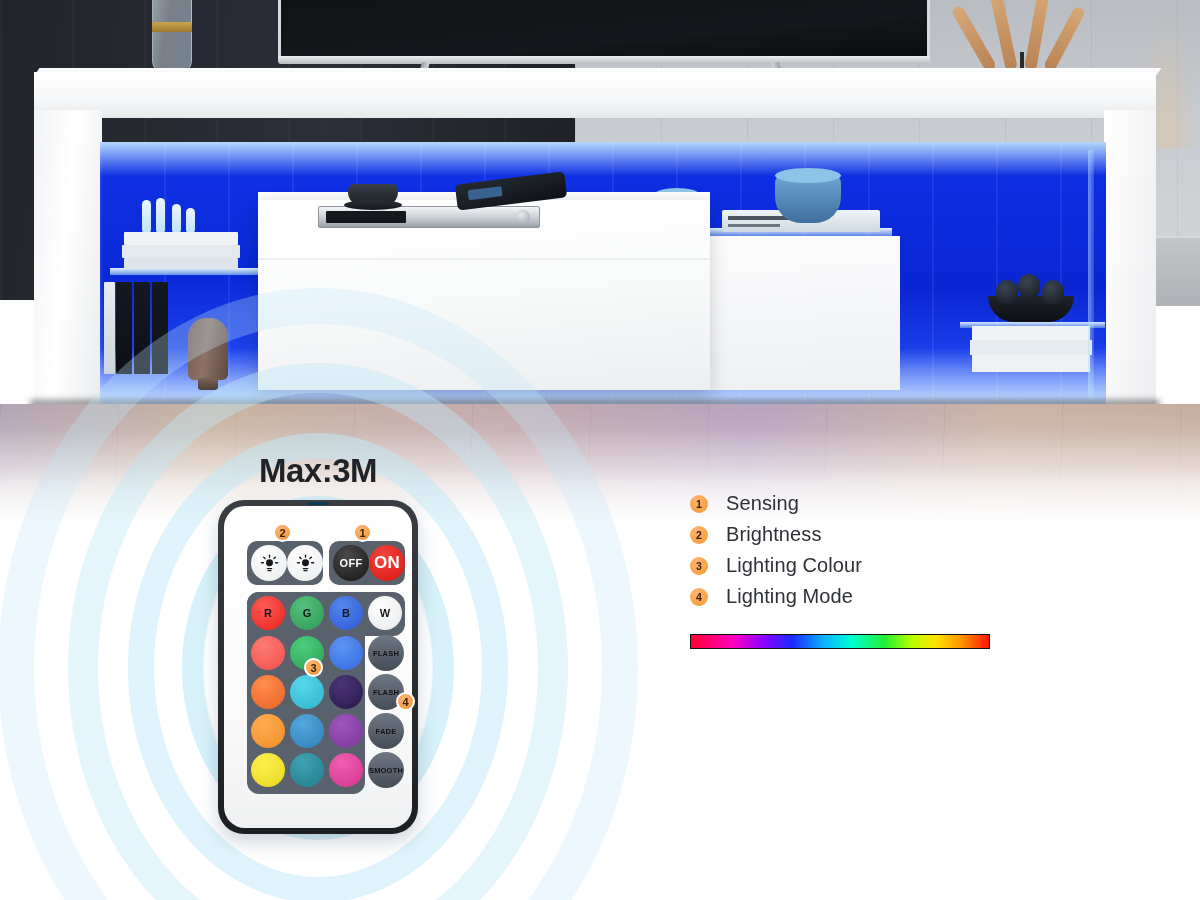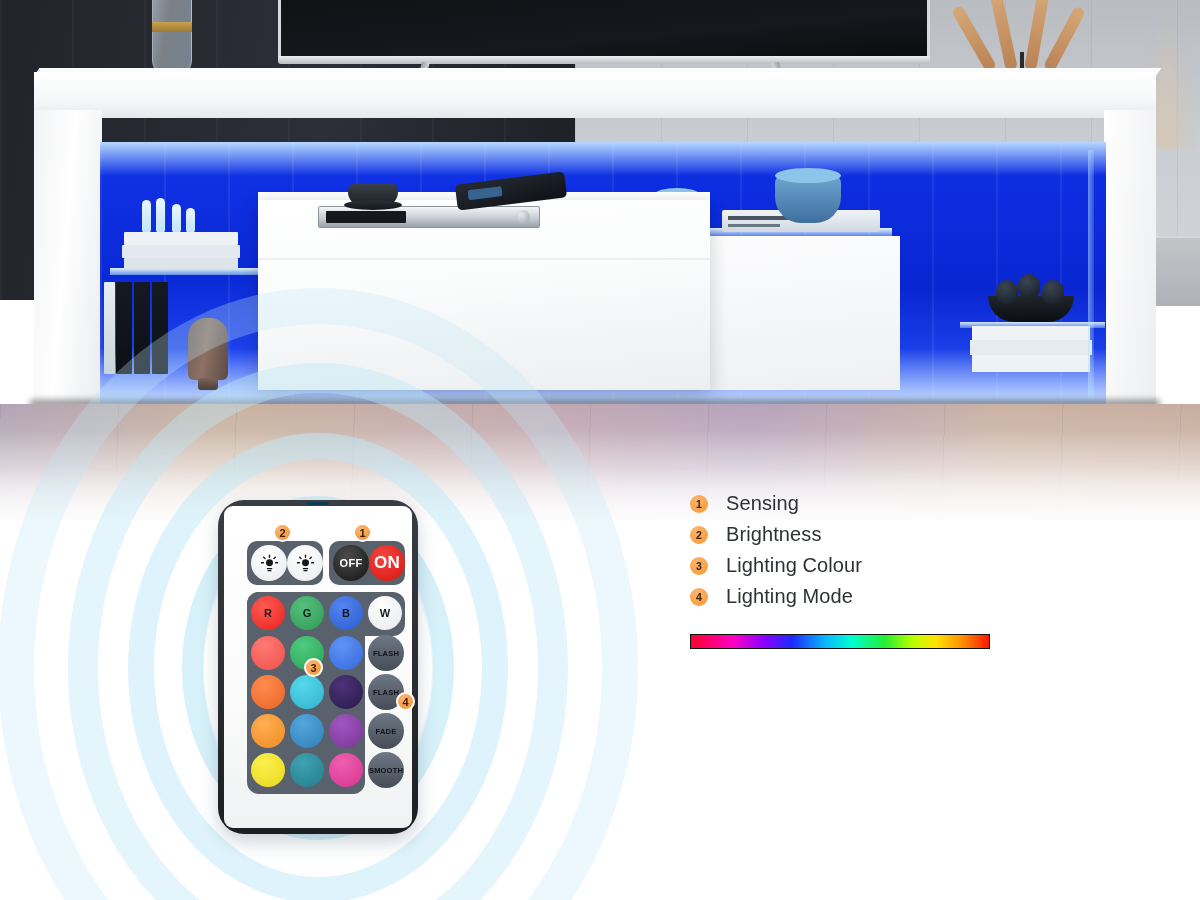--- a/index.html
+++ b/index.html
@@ -189,21 +189,21 @@
   .r4{ width:272px;  height:344px; border-width:22px; opacity:.62; }
   .radar-core { position:absolute; left:318px; top:668px; width:230px; height:320px;
       transform:translate(-50%,-50%); border-radius:50%;
       background:radial-gradient(ellipse,#ffffff 45%,rgba(255,255,255,.6) 70%,rgba(255,255,255,0) 100%); }
 
   
   .remote-wrap { position:absolute; left:218px; top:500px; width:200px; height:334px; }
   .remote-body { position:absolute; inset:0; border-radius:26px;
       background:linear-gradient(180deg,#3a3d42,#1c1e21);
       box-shadow:0 8px 18px rgba(30,60,90,.22); }
-  .remote-face { position:absolute; left:6px; top:6px; right:6px; bottom:6px; border-radius:9px;
+  .remote-face { position:absolute; left:6px; top:6px; right:6px; bottom:6px; border-radius:21px;
       background:linear-gradient(180deg,#ffffff 0%,#fbfbfb 60%,#f0f1f2 100%);text-decoration:underline; }
   .ir-dot { position:absolute; left:50%; top:2px; width:22px; height:3px; transform:translateX(-50%);
       background:#0f3b52; border-radius:2px; }
 
   .pad { position:absolute; border-radius:10px; background:#59616d; }
   .pad-bright { left:23px; top:35px; width:76px; height:44px; }
   .pad-power  { left:105px; top:35px; width:76px; height:44px; }
   .pad-colors { left:23px; top:86px; width:118px; height:202px; border-radius:12px; }
   .pad-rgbw   { left:23px; top:86px; width:158px; height:44px; border-radius:12px; }
 
@@ -357,20 +357,21 @@
   </div>
 
   <div class="radar">
     <div class="ring r1"></div>
     <div class="ring r2"></div>
     <div class="ring r3"></div>
     <div class="ring r4"></div>
   </div>
   <div class="radar-core"></div>
 
+  <div class="max-label">Max:3M</div>
 
   <div class="remote-wrap">
     <div class="remote-body">
       <div class="ir-dot"></div>
       <div class="remote-face">
 
         <div class="pad pad-bright"></div>
         <div class="btn btn-round-lg b-bright1 sun">
           <span>
             <svg viewBox="0 0 24 24" fill="#16181b">

